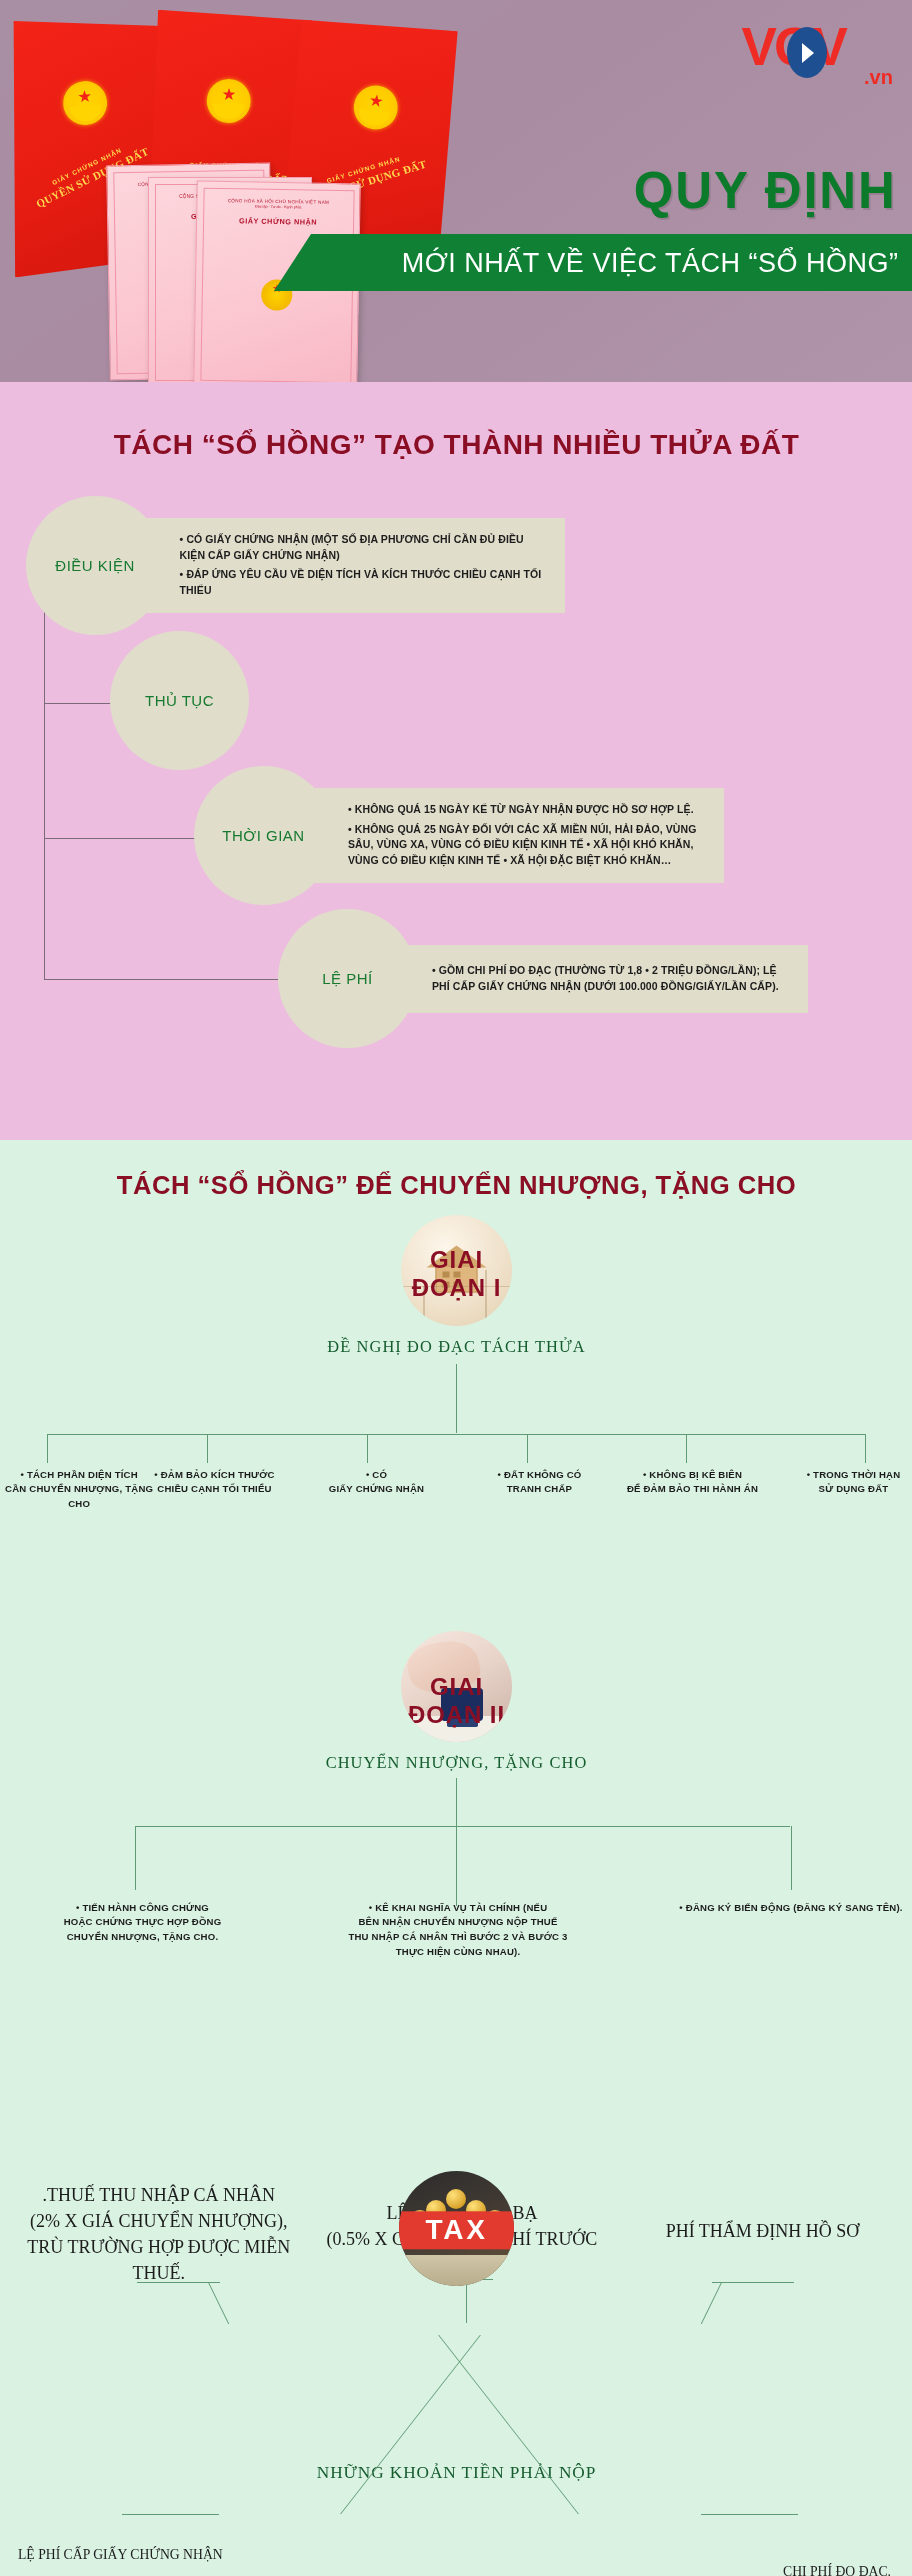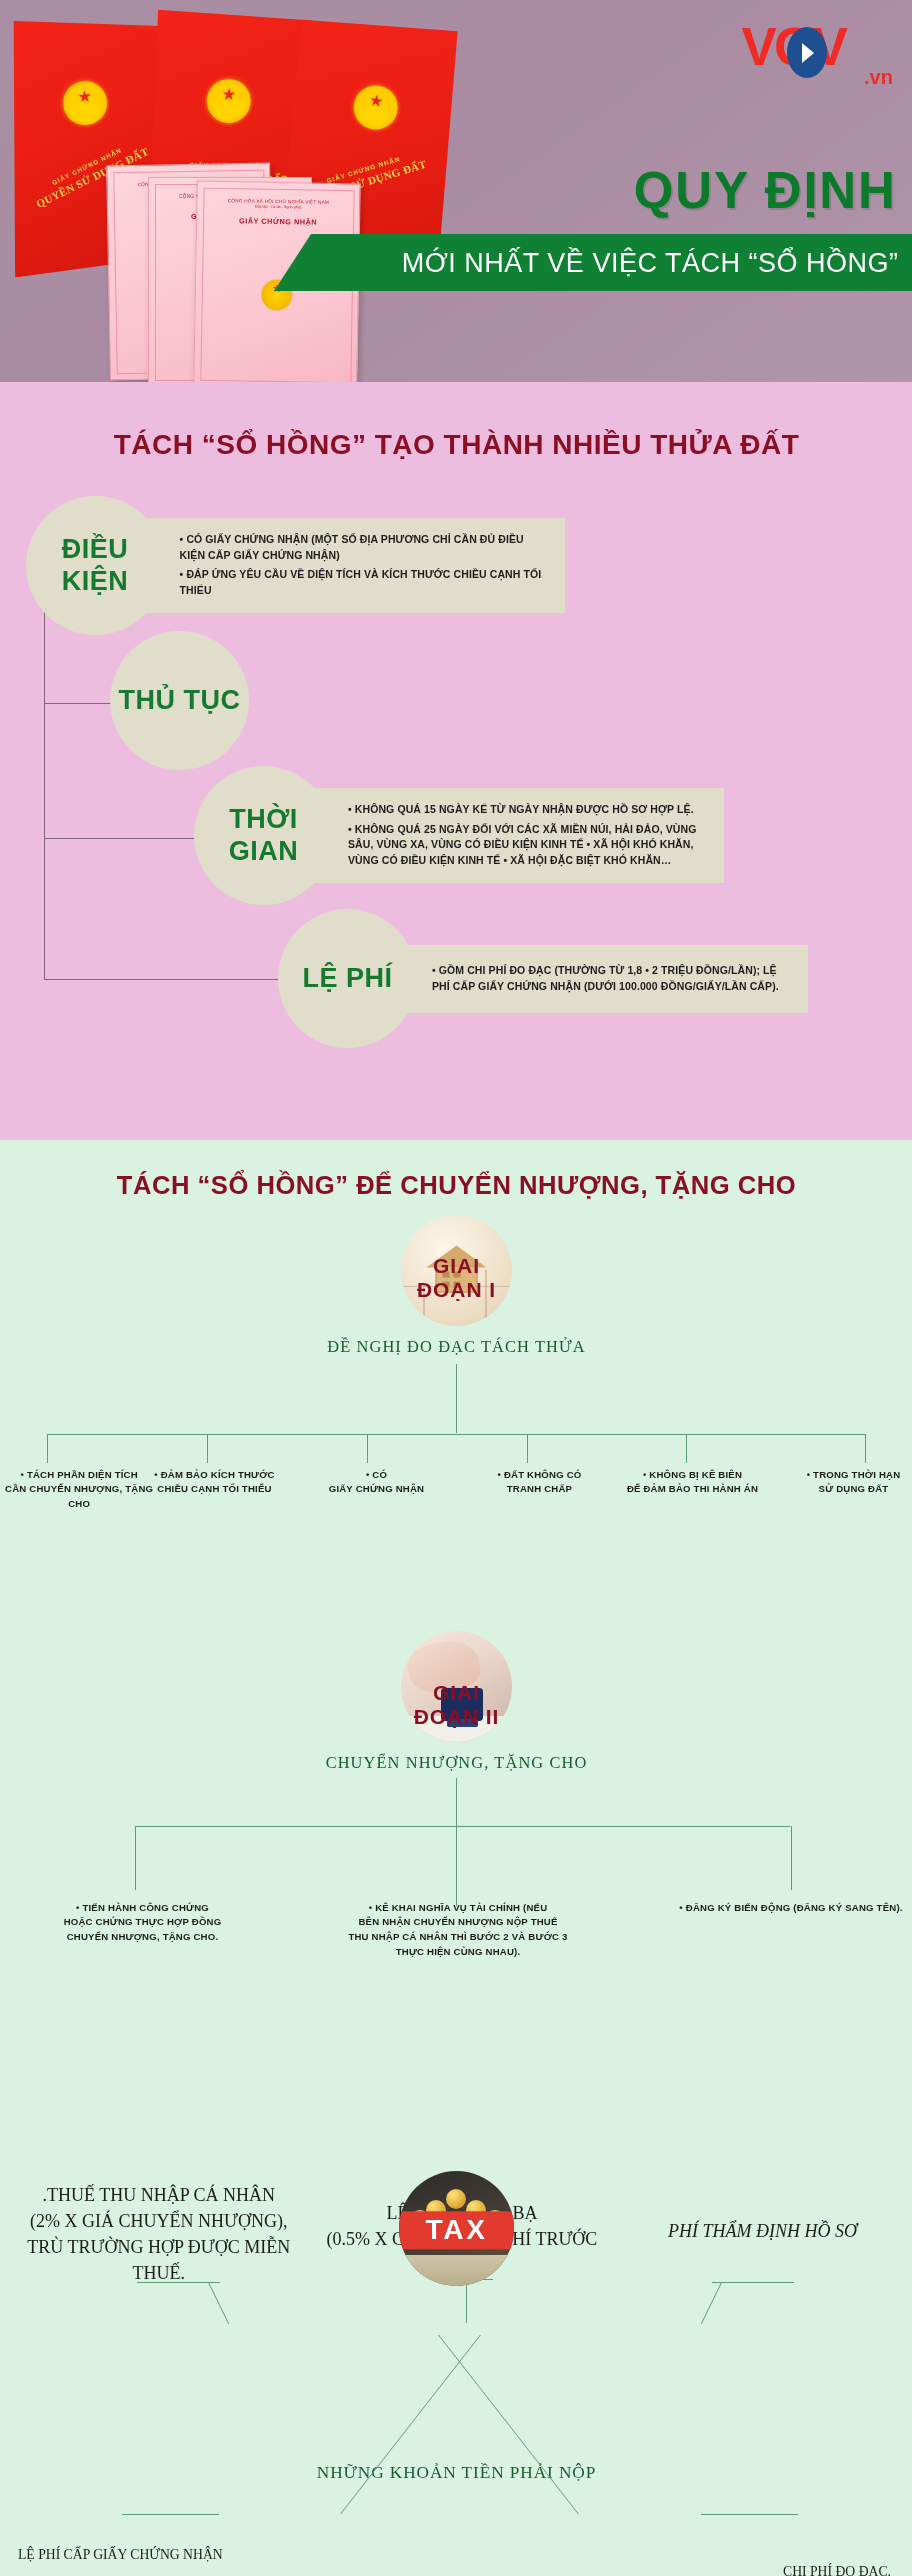--- a/index.html
+++ b/index.html
@@ -105,21 +105,21 @@
     text-align:center; padding-top:47px; color:#8a0f25;
     font-size:28px; font-weight:bold; letter-spacing:0.5px;
   }
   .rows { position:relative; margin-top:35px; height:584px; }
   .row { position:absolute; display:flex; align-items:center; }
   .oval {
     width:139px; height:139px; border-radius:50%;
     background:#e0ddcb; display:flex; align-items:center; justify-content:center;
     flex:none; z-index:2;
   }
-  .oval span { color:#157a2f; font-size:27px; font-weight:bold; letter-spacing:0.5px;
+  .oval span { color:#157a2f; font-size:15px; font-weight:normal; letter-spacing:0.5px;
                text-align:center; line-height:1.15; }
   .panel {
     background:#e0ddcb; margin-left:-38px; padding:12.8px 18px 12.8px 53px;
     min-height:68px; display:flex; flex-direction:column; justify-content:center;
   }
   .panel p { color:#1c1c1c; font-size:10.5px; line-height:1.5; font-weight:bold;
              letter-spacing:0.1px; margin:1.8px 0; }
   .r1 { left:25.6px; top:0; }   .r1 .panel { width:438px; }
   .r2 { left:110px; top:135px; } .r2 .panel { width:429px; }
   .r3 { left:194px; top:270px; } .r3 .panel { width:429px; }
@@ -181,21 +181,21 @@
   .coin-circle .tax {
     position:absolute; left:0; right:0; top:52%; transform:translateY(-50%);
     background:#e23a2e; color:#fff; font-size:28px; font-weight:bold;
     letter-spacing:2.7px; text-align:center; padding:2.7px 0;
   }
   .coin-circle .bills { position:absolute; left:0; bottom:0; width:115px; height:31px;
       background:linear-gradient(180deg,#cfc6a8,#b8ad8c); }
 
   .stage-badge {
     position:absolute; left:0; right:0; bottom:24px; text-align:center;
-    color:#8a0f25; font-size:21px; font-weight:bold; letter-spacing:0.9px;
+    color:#8a0f25; font-size:24px; font-weight:bold; letter-spacing:0.9px;
   }
   .stage-badge.low { bottom:12.8px; }
 
   .stage-caption {
     text-align:center; margin-top:11px; color:#155c2e;
     font-size:16.4px; letter-spacing:1.1px; font-family:"Liberation Serif", serif;
   }
 
   .tree { position:relative; width:913px; }
   .vline { position:absolute; width:0.9px; background:#5f9b74; }
@@ -405,21 +405,21 @@
 THỰC HIỆN CÙNG NHAU).</div>
     <div class="leaf leaf3" style="left:654px;top:128px;white-space:pre-line;">• ĐĂNG KÝ BIẾN ĐỘNG (ĐĂNG KÝ SANG TÊN).</div>
   </div>
 
   <div class="tree" style="height:548px;">
     <div class="fee-item" style="left:12.8px;top:11px;width:292px;white-space:pre-line;">.THUẾ THU NHẬP CÁ NHÂN
 (2% X GIÁ CHUYỂN NHƯỢNG),
 TRÙ TRƯỜNG HỢP ĐƯỢC MIỄN THUẾ.</div>
     <div class="fee-item" style="left:325px;top:29px;width:274px;white-space:pre-line;">LỆ PHÍ TRƯỚC BẠ
 (0.5% X GIÁ TÍNH LỆ PHÍ TRƯỚC BẠ)</div>
-    <div class="fee-item" style="left:630px;top:47px;width:265px;white-space:pre-line;font-style:italic;">PHÍ THẨM ĐỊNH HỒ SƠ</div>
+    <div class="fee-item" style="left:630px;top:47px;width:265px;white-space:pre-line;">PHÍ THẨM ĐỊNH HỒ SƠ</div>
 
     <div class="hline" style="left:137px;top:111px;width:82px;"></div>
     <div class="hline" style="left:438px;top:108px;width:55px;"></div>
     <div class="vline" style="left:466px;top:108px;height:44px;"></div>
     <div class="hline" style="left:712px;top:111px;width:82px;"></div>
     <div class="hline" style="left:219px;top:111px;width:0;"></div>
     <div class="vline" style="left:219px;top:111px;height:0;"></div>
     <div class="hline" style="left:219px;top:111px;width:0.9px;height:0.9px;"></div>
     <div style="position:absolute;left:218px;top:111px;width:183px;height:42px;border-left:0.9px solid #5f9b74;transform:skewX(26deg);"></div>
     <div style="position:absolute;left:548px;top:111px;width:164px;height:42px;border-right:0.9px solid #5f9b74;transform:skewX(-26deg);"></div>

